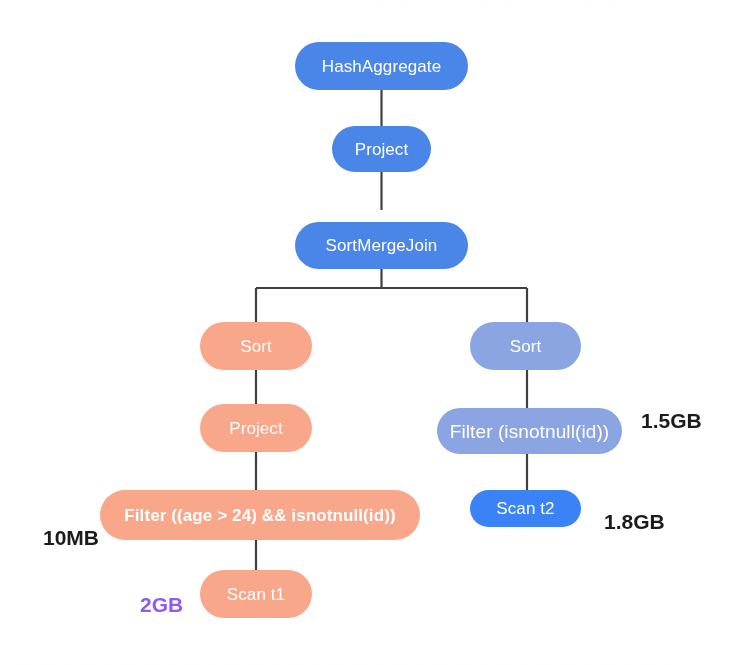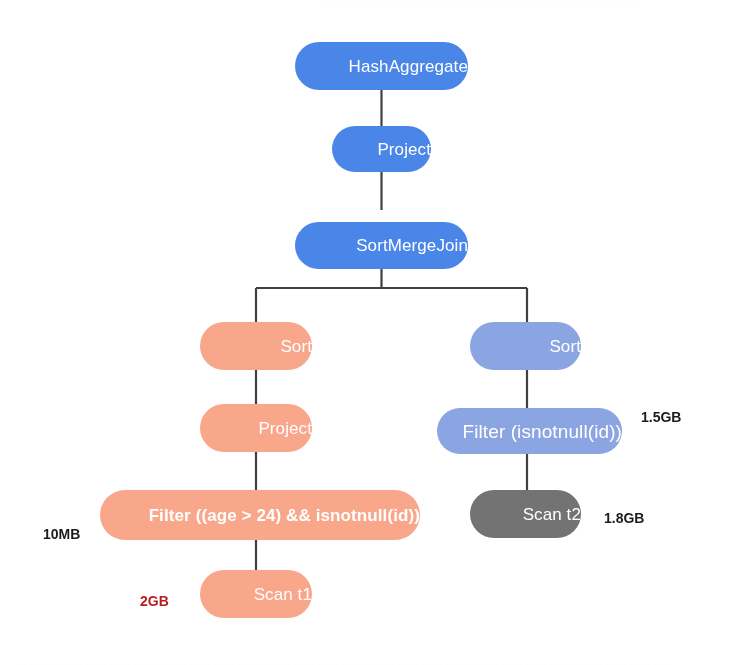--- a/index.html
+++ b/index.html
@@ -28,40 +28,40 @@
     top: 0;
     width: 738px;
     height: 665px;
     pointer-events: none;
   }
   .node {
     position: absolute;
     box-sizing: border-box;
     display: flex;
     align-items: center;
-    justify-content: flex-end;
+    justify-content: center;
     color: #ffffff;
     font-family: "Liberation Sans", sans-serif;
     font-size: 17px;
     font-weight: 400;
     letter-spacing: 0.1px;
     white-space: nowrap;
     text-align: center;
     user-select: none;
     line-height: 1;
   }
   .node-label {
     display: block;
     pointer-events: none;
   }
   .size-label {
     position: absolute;
     color: #1b1b1b;
     font-family: "Liberation Sans", sans-serif;
-    font-size: 14px;
+    font-size: 21px;
     font-weight: 700;
     white-space: nowrap;
     user-select: none;
     line-height: 1;
   }
   .edge-cut-text {
     position: absolute;
     color: #fdfdfd;
     font-family: "Liberation Sans", sans-serif;
     font-size: 11px;
@@ -114,26 +114,26 @@
       </div>
       <div class="node" style="left: 200px; top: 570px; width: 112px; height: 48px; background: rgb(249, 167, 139); border-radius: 24px; font-size: 17px;">
         <span class="node-label">Scan t1</span>
       </div>
       <div class="node" style="left: 470px; top: 322px; width: 111px; height: 48px; background: rgb(139, 165, 226); border-radius: 24px; font-size: 17px;">
         <span class="node-label">Sort</span>
       </div>
       <div class="node" style="left: 437px; top: 408px; width: 185px; height: 46px; background: rgb(139, 165, 226); border-radius: 23px; font-size: 19px;">
         <span class="node-label">Filter (isnotnull(id))</span>
       </div>
-      <div class="node" style="left: 470px; top: 490px; width: 111px; height: 48px; background: #737373; border-radius: 24px; font-size: 17px;">
+      <div class="node" style="left: 470px; top: 490px; width: 111px; height: 37px; background: #3b82f6; border-radius: 24px; font-size: 17px;">
         <span class="node-label">Scan t2</span>
       </div>
     </div>
   <div id="labels-layer">
       <div class="size-label" style="left: 43px; top: 495px; color: rgb(27, 27, 27); margin-top: 32px;">10MB</div>
-      <div class="size-label" style="left: 140px; top: 594px; color: #b91c1c;">2GB</div>
+      <div class="size-label" style="left: 140px; top: 594px; color: #8b5cf6;">2GB</div>
       <div class="size-label" style="left: 641px; top: 410px; color: rgb(27, 27, 27);">1.5GB</div>
       <div class="size-label" style="left: 604px; top: 511px; color: rgb(27, 27, 27);">1.8GB</div>
     </div>
 
   <div class="edge-cut-text" style="left:18px; top:661px; width:706px; height:6px;">bbbbbbbbbbbbbbbbbbbbbbbbbbbbbbbbbbbbbbbbbbbbbbbbbbbbbbbbbbbbbbbbbbbbbbbbbbbbbbbbbbbbbbbbbbbbbbbbbbbbbbbbbbb</div>
 
 </div>
 
 </body></html>

